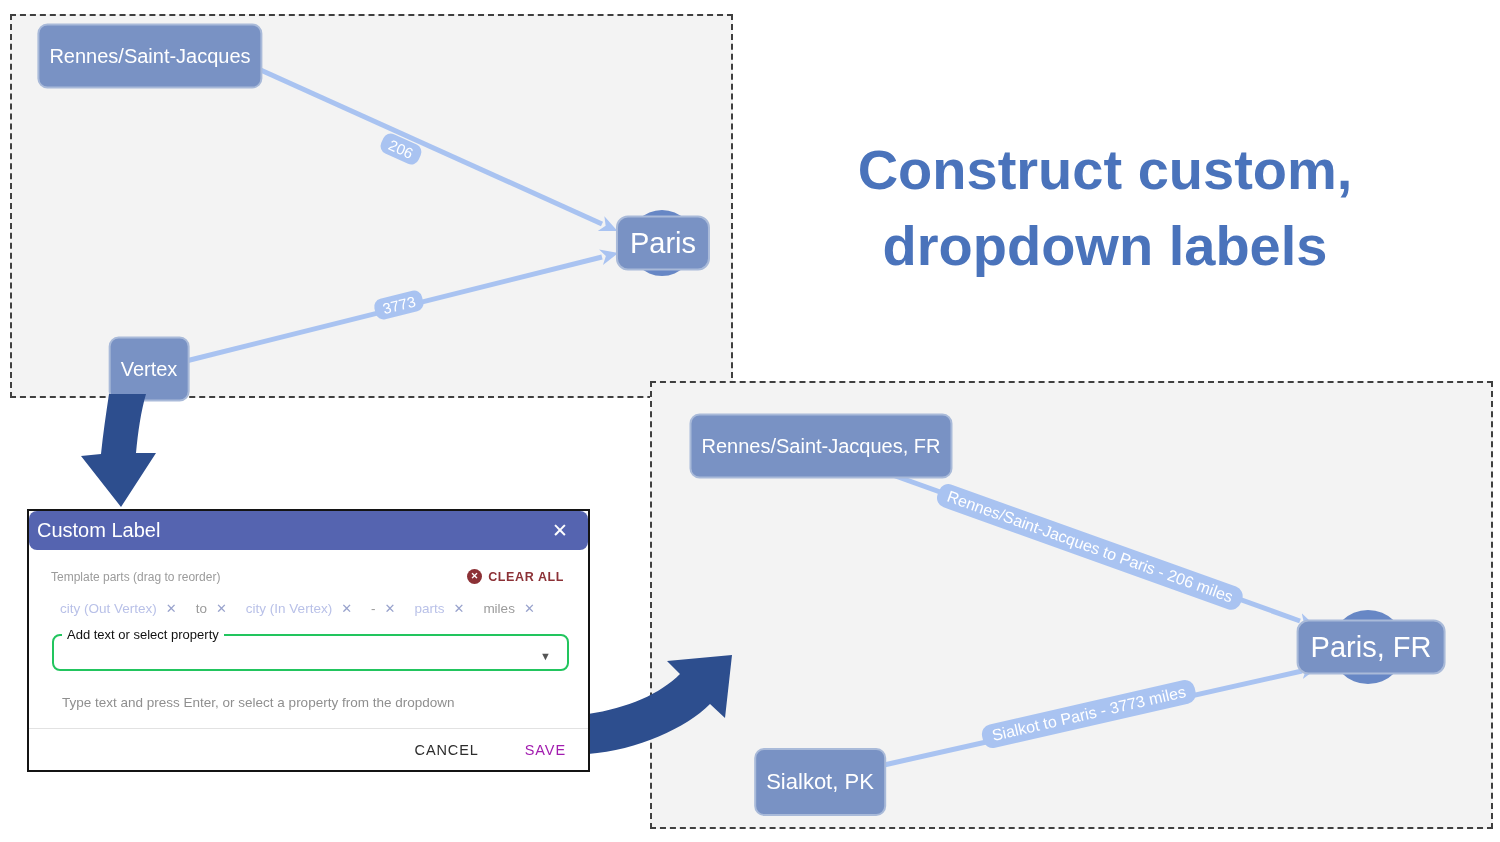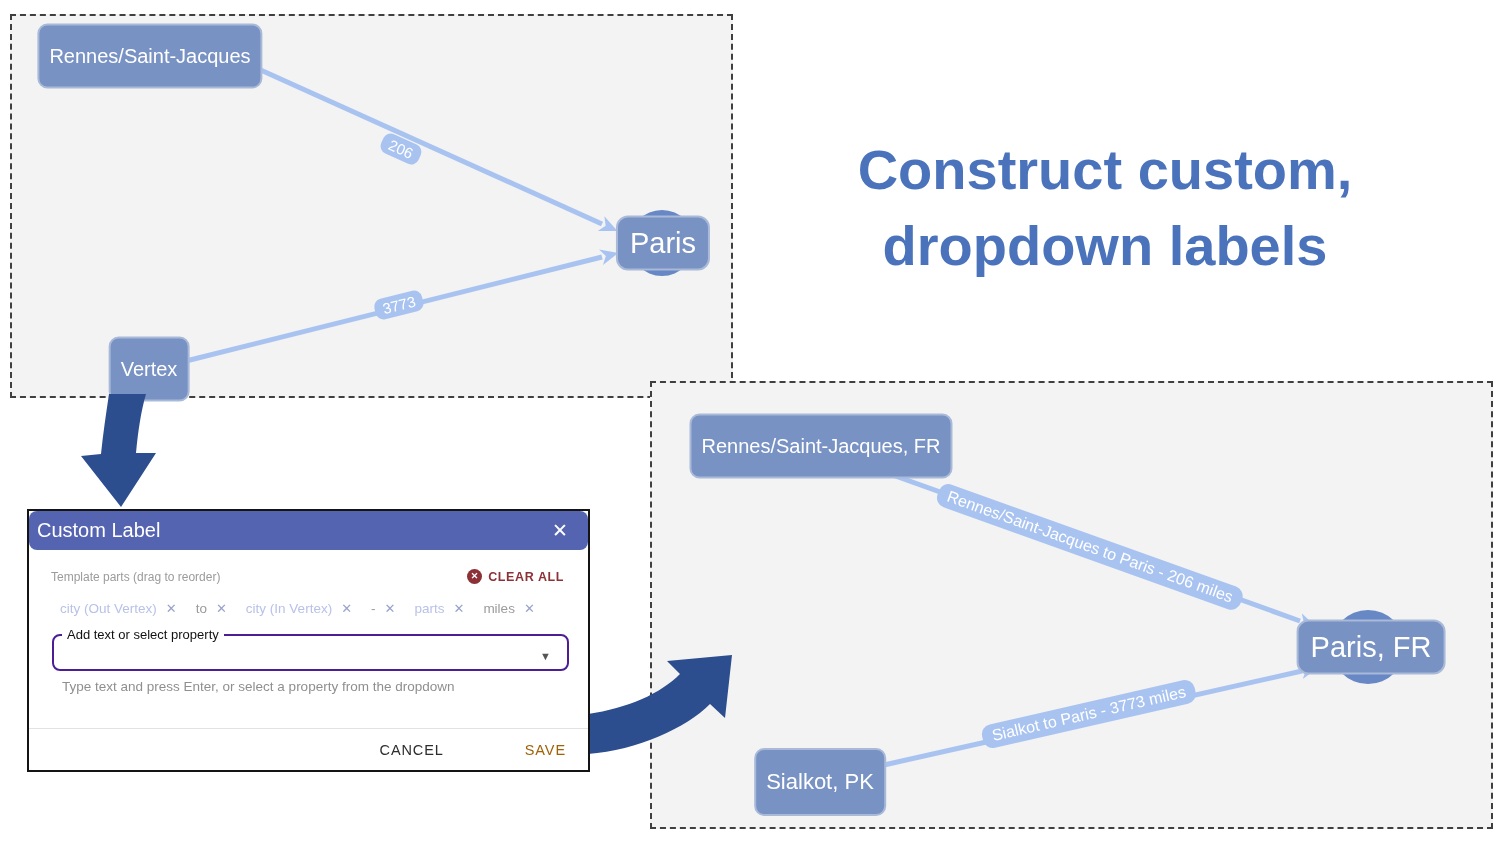--- a/index.html
+++ b/index.html
@@ -75,46 +75,46 @@
     display:flex; align-items:center; margin:17px 0 0 31px; gap:19px;
     font-size:13.5px;
   }
   .chip { display:flex; align-items:center; gap:9px; cursor:grab; }
   .chip .chip-x { color:#98a2cc; font-size:13px; cursor:pointer; }
   .chip.property .chip-lbl { color:#b9c1e8; }
   .chip.text .chip-lbl { color:#9b9b9b; }
 
   .prop-fieldset {
     margin:11px 24px 0 23px; width:513px; height:40px; box-sizing:content-box;
-    border:2px solid #4c1d95; border-radius:8px; position:relative; padding:0;
+    border:2px solid #22c55e; border-radius:8px; position:relative; padding:0;
   }
   .prop-fieldset legend {
     font-size:13px; color:#111; margin-left:8px; padding:0 5px;
   }
   .prop-input {
     position:absolute; left:10px; top:0; width:440px; height:30px;
     border:none; outline:none; background:transparent; font-size:15px;
     font-family:"Liberation Sans", sans-serif;
   }
   .dropdown-caret {
     position:absolute; right:16px; top:8px; color:#555; font-size:11px;
     cursor:pointer;
   }
 
-  .helper { color:#8f8f8f; font-size:13.5px; margin:8px 0 0 33px; }
+  .helper { color:#8f8f8f; font-size:13.5px; margin:24px 0 0 33px; }
 
   .dialog-footer {
     position:absolute; left:0; right:0; bottom:0; height:42px;
     border-top:1px solid #e2e2e2; display:flex; align-items:center;
     justify-content:flex-end; gap:34px; padding-right:16px; box-sizing:border-box;
     background:#fff;
   }
   .btn { font-size:14.5px; letter-spacing:.9px; cursor:pointer; background:none; border:none; font-family:Liberation Sans, sans-serif; }
   .btn-cancel { color:#2d2d2d; }
-  .btn-save { color:#a16207;margin-left:35px; }
+  .btn-save { color:#a21caf; }
 </style>
 </head>
 <body>
 
 <section class="panel panel-before">
   <svg class="edges-svg" viewBox="0 0 719 380">
     <defs>
       <marker id="ah1" markerUnits="userSpaceOnUse" markerWidth="22" markerHeight="18" refX="1" refY="8" orient="auto">
         <path d="M0,0 L18,8 L0,16 L5,8 Z" fill="#a9c3f1"></path>
       </marker>

